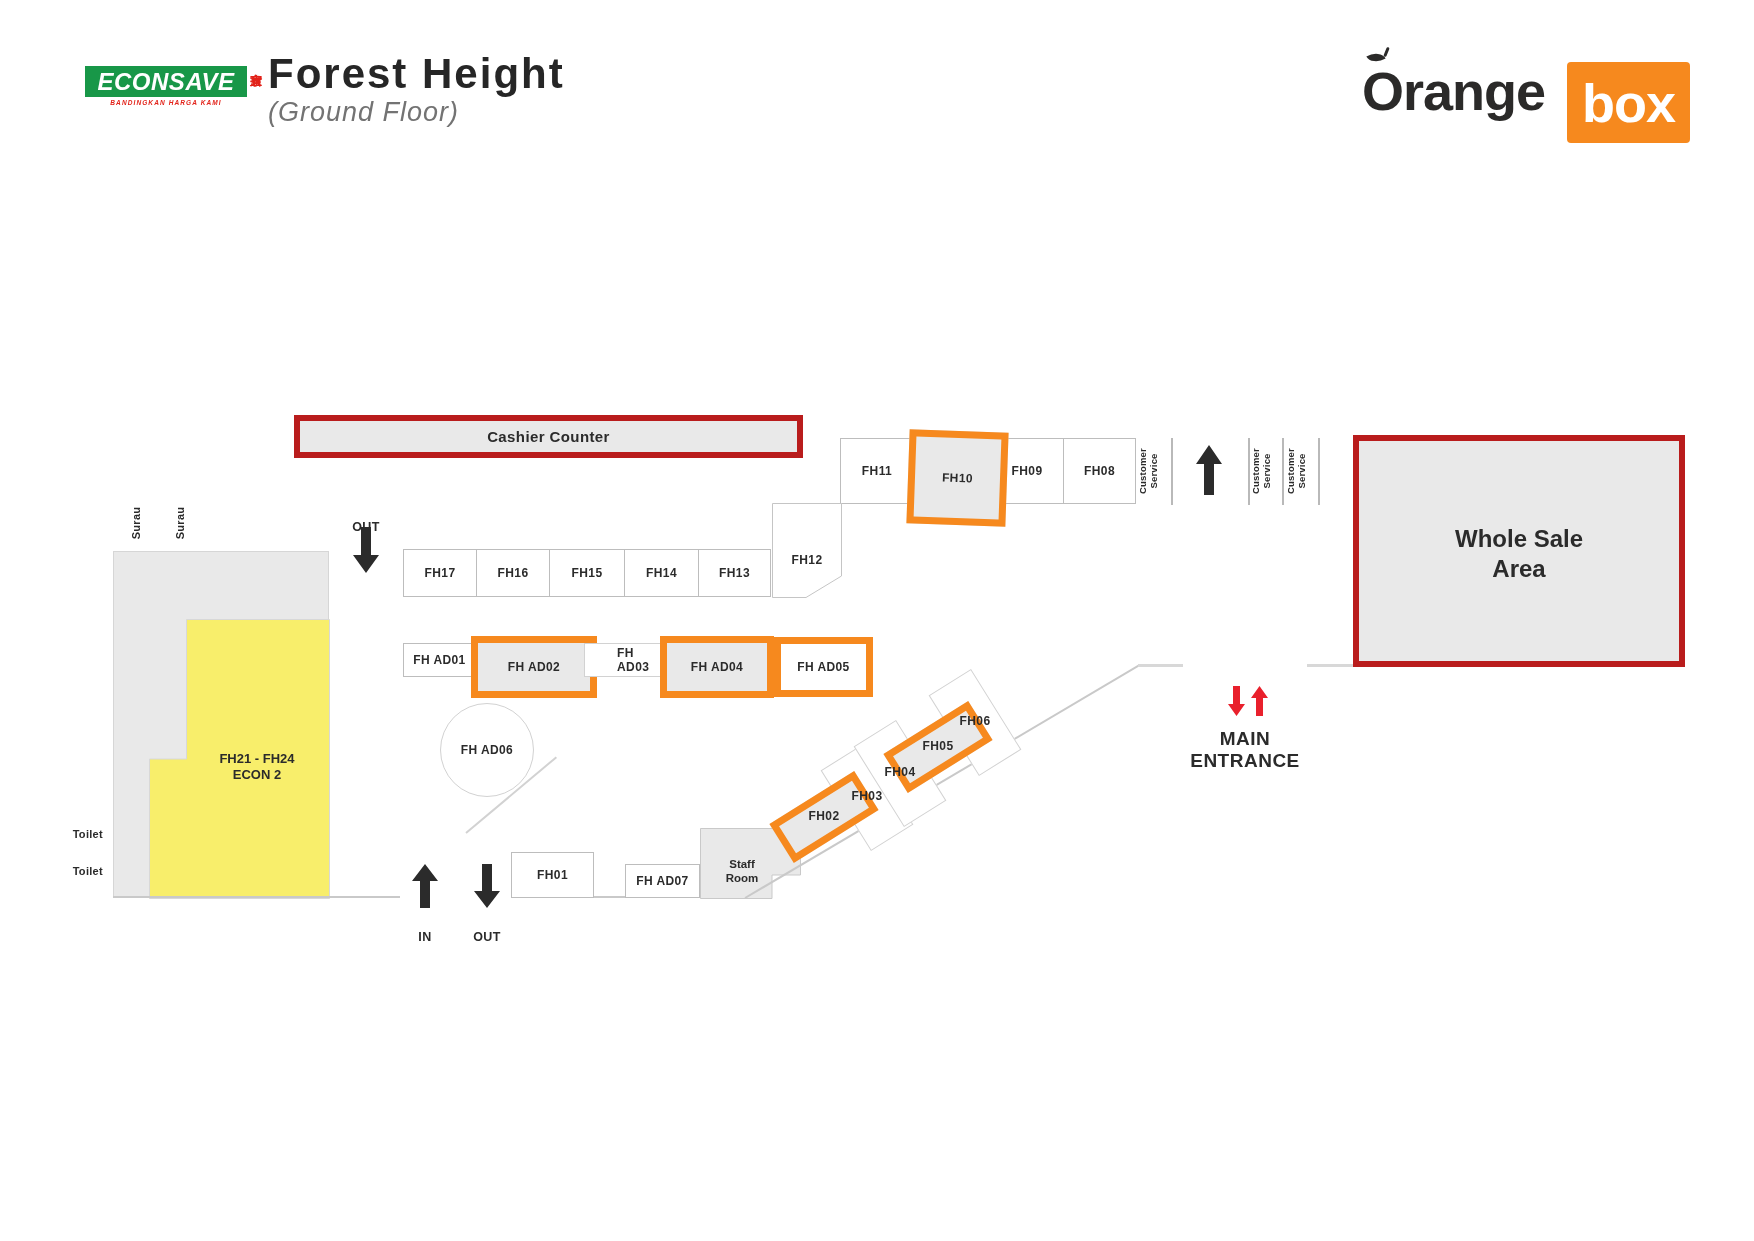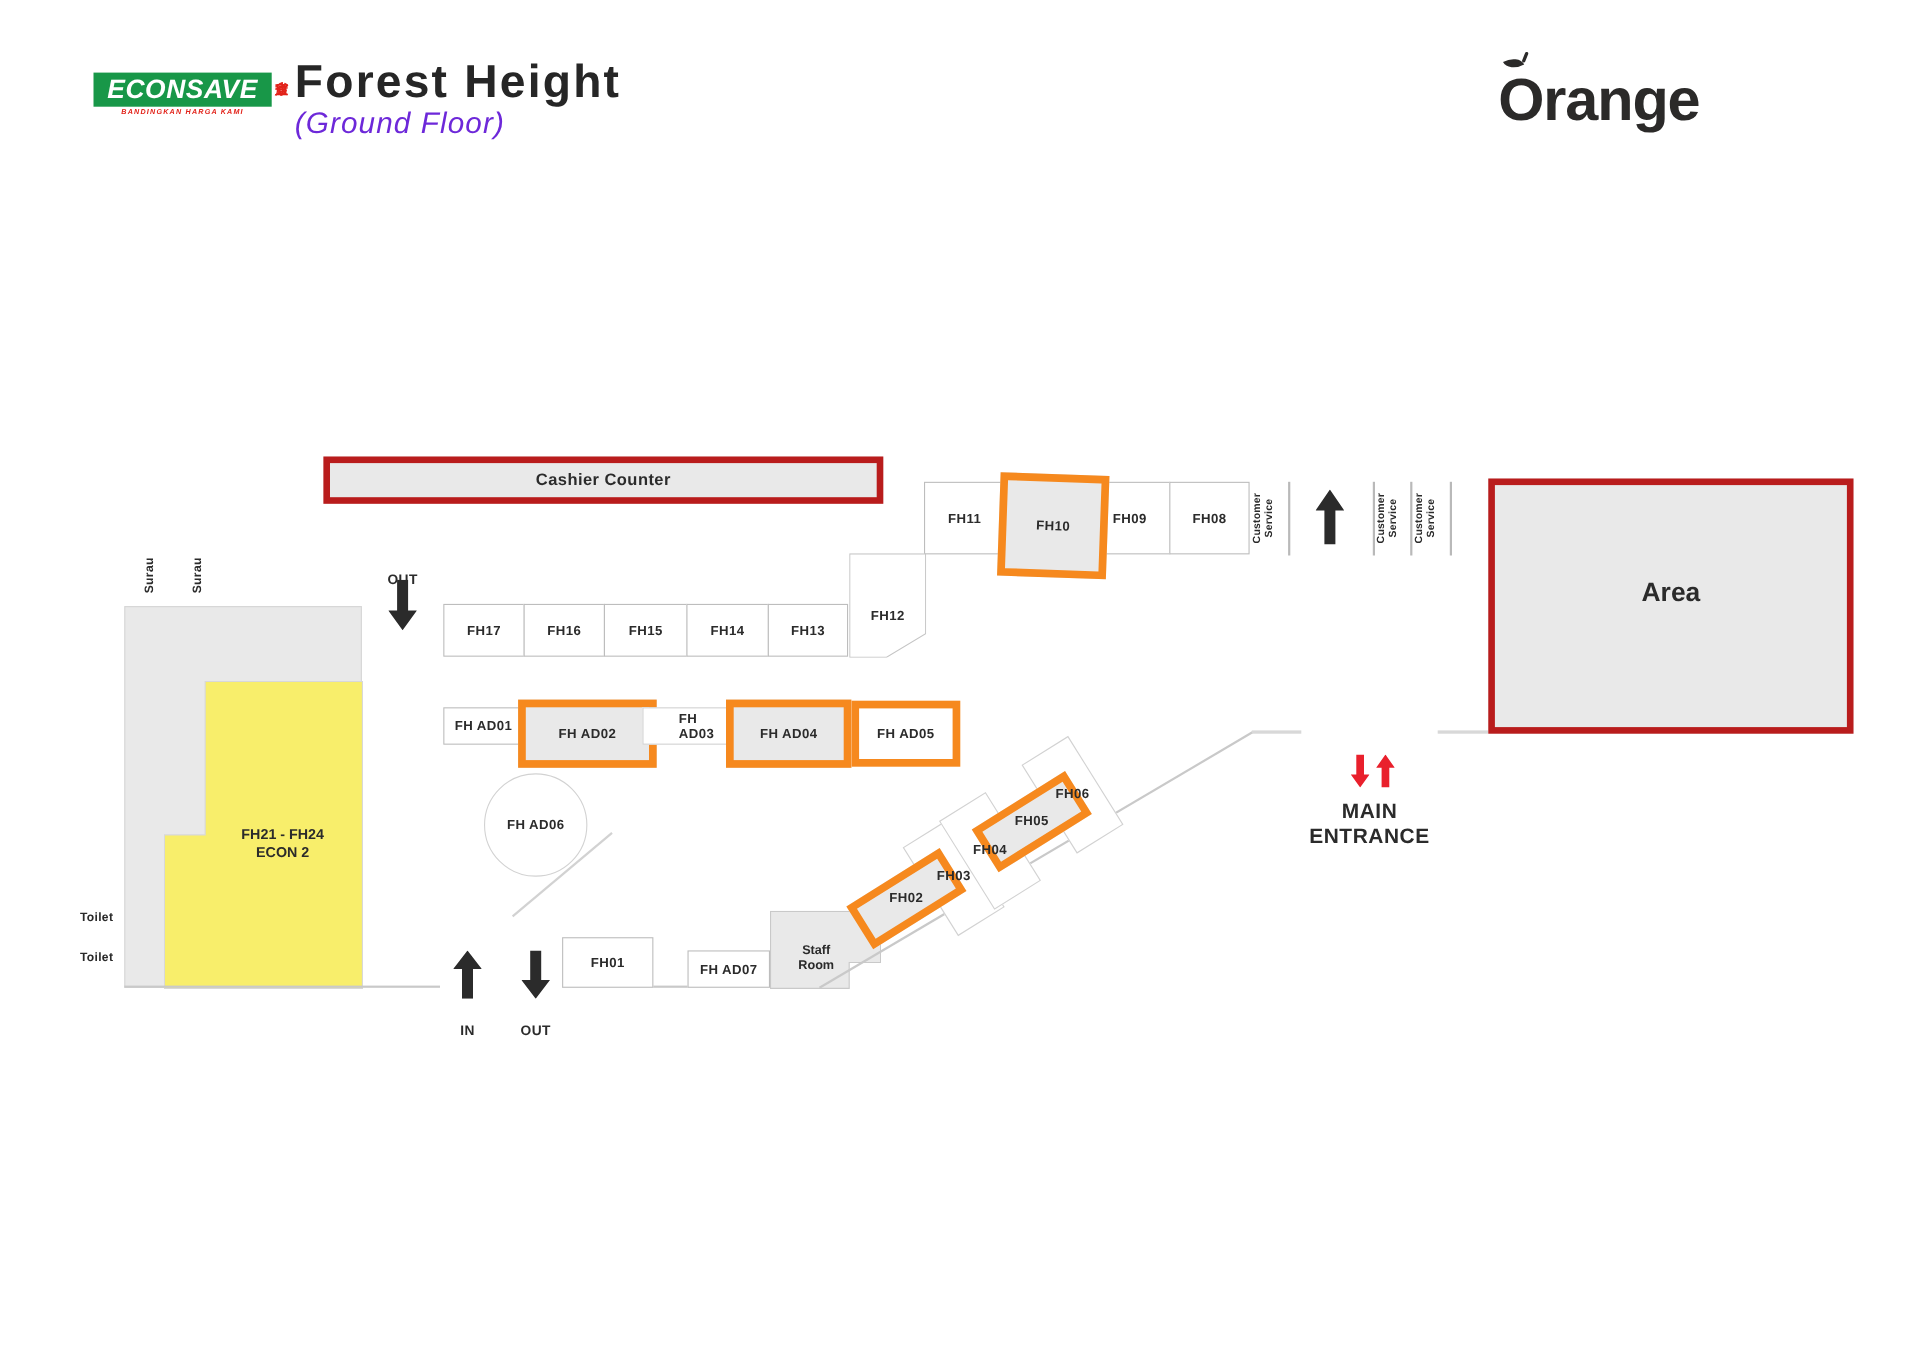--- a/index.html
+++ b/index.html
@@ -8,21 +8,21 @@
   .abs{position:absolute;}
   .flex{display:flex;align-items:center;justify-content:center;}
   
   .logo-green{background:#189748;color:#fff;font-weight:bold;font-style:italic;
               font-size:24px;letter-spacing:.5px;}
   .logo-tag{color:#E2231A;font-weight:bold;font-style:italic;font-size:6.5px;
             letter-spacing:1.1px;white-space:nowrap;}
   .logo-cn{color:#E2231A;font-weight:bold;font-size:12px;line-height:14px;
            writing-mode:vertical-rl;text-orientation:upright;}
   .title{font-size:42px;font-weight:600;letter-spacing:2px;color:#262626;}
-  .subtitle{font-size:27px;font-style:italic;font-weight:400;letter-spacing:1px;color:#6d28d9;}
+  .subtitle{font-size:27px;font-style:italic;font-weight:400;letter-spacing:1px;color:#737373;}
   .ob-word{font-size:54px;font-weight:800;color:#2B2A29;letter-spacing:-1px;}
   .ob-box{background:#F6891E;border-radius:4px;color:#fff;font-size:54px;
           font-weight:800;letter-spacing:-1px;}
   .leaf{background:#2B2A29;border-radius:0 100% 0 100%;}
   .stem{background:#2B2A29;border-radius:2px;}
   
   .lot{border:1px solid #bdbdbd;background:#fff;font-weight:bold;font-size:12px;
        letter-spacing:.4px;box-sizing:border-box;}
   .lot-faint{border-color:#d2d2d2;}
   .hl{border:7px solid #F6891E;background:#E9E9E9;}
@@ -47,20 +47,21 @@
 </div>
 <div class="abs logo-cn" style="left:249px;top:64px;height:48px;">宜康省</div>
 
 <div class="abs title" style="left:268px;top:50px;">Forest Height</div>
 <div class="abs subtitle" style="left:268px;top:97px;">(Ground Floor)</div>
 
 <div class="abs" style="left:1360px;top:42px;width:332px;height:102px;">
   <div class="abs leaf" style="left:8px;top:10px;width:16px;height:11px;transform:rotate(-28deg);"></div>
   <div class="abs stem" style="left:25px;top:5px;width:3px;height:10px;transform:rotate(22deg);"></div>
   <div class="abs ob-word" style="left:2px;top:18px;">Orange</div>
+  <div class="abs ob-box flex" style="left:207px;top:20px;width:123px;height:81px;">box</div>
 </div>
 
 <div class="abs bigfill flex map-label" style="left:294px;top:415px;width:509px;height:43px;font-size:15px;">Cashier Counter</div>
 
 <div class="abs map-label center-txt" style="left:336px;top:508px;width:60px;">OUT</div>
 <svg class="abs" style="left:353px;top:527px;" width="26" height="46" viewBox="0 0 26 46">
   <path d="M13 46 L26 28 H18 V0 H8 V28 H0 Z" fill="#2b2b2b"></path>
   </svg>
 
 <div class="abs lot flex" style="left:840px;top:438px;width:74px;height:66px;">FH11</div>
@@ -155,14 +156,15 @@
 <svg class="abs" style="left:1251px;top:686px;" width="17" height="30" viewBox="0 0 17 30">
   <path d="M8.5 0 L17 12 H12 V30 H5 V12 H0 Z" fill="#E9202C"></path>
   </svg>
 <div class="abs center-txt" style="left:1145px;top:716px;width:200px;font-weight:800;font-size:19px;line-height:22px;letter-spacing:.5px;">
   <div>MAIN</div>
   <div>ENTRANCE</div>
 </div>
 
 <div class="abs bigfill" style="left:1353px;top:435px;width:332px;height:232px;"></div>
 <div class="abs center-txt" style="left:1369px;top:512px;width:300px;font-weight:bold;font-size:24px;line-height:30px;">
+  <div>Whole Sale</div>
   <div>Area</div>
 </div>
 
 </body></html>

